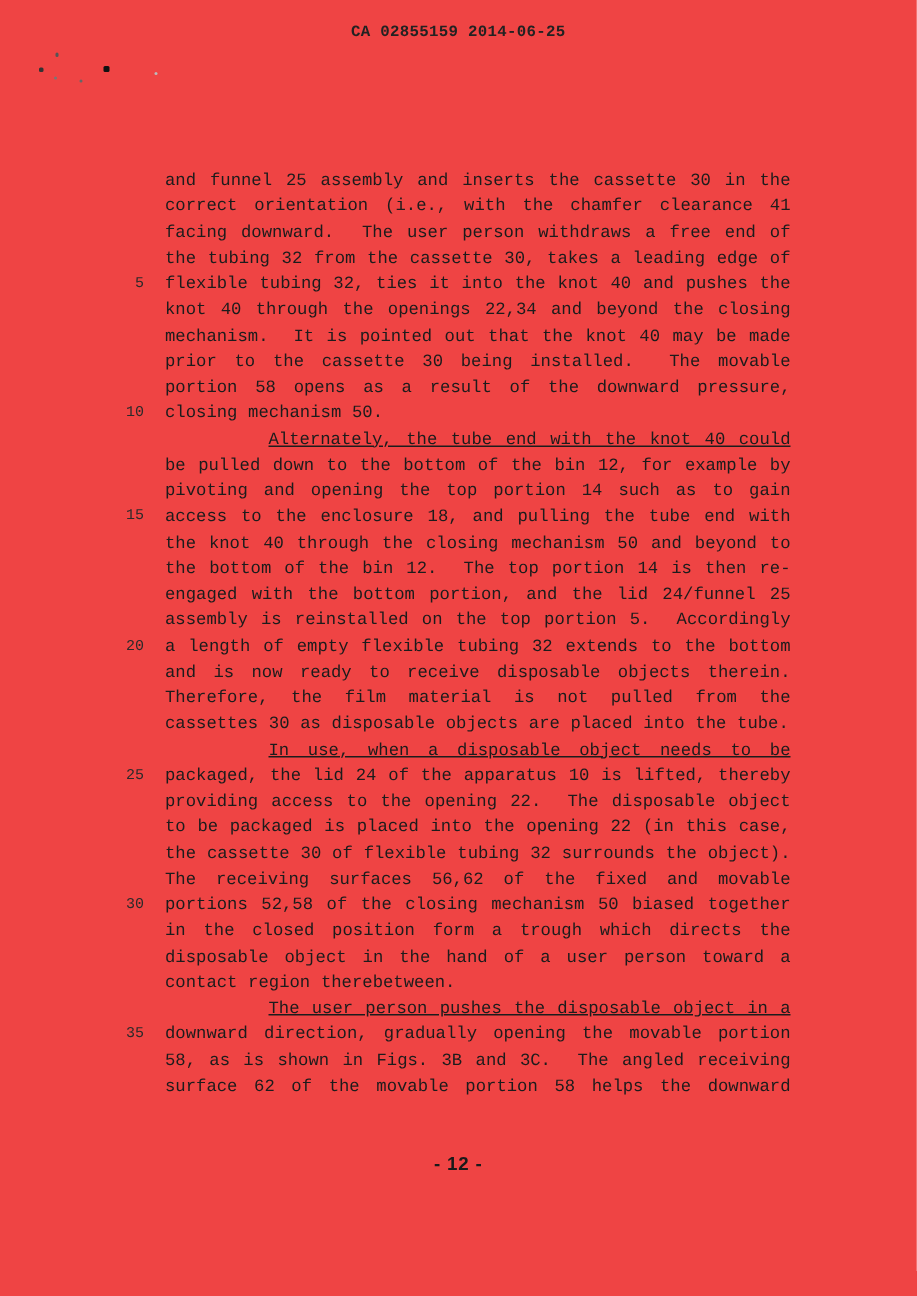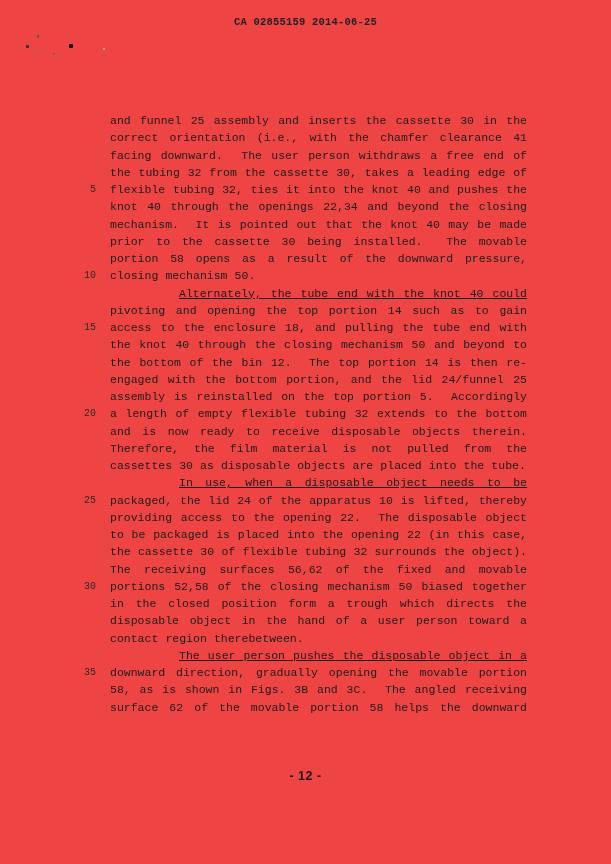--- a/index.html
+++ b/index.html
@@ -101,20 +101,24 @@
       <div class="line last">
         <span class="num"></span>
         <span class="txt">closing mechanism 50.</span>
       </div>
       <div class="line indent">
         <span class="num"></span>
         <span class="txt">Alternately, the tube end with the knot 40 could</span>
       </div>
       <div class="line">
         <span class="num"></span>
+        <span class="txt">be pulled down to the bottom of the bin 12, for example by</span>
+      </div>
+      <div class="line">
+        <span class="num"></span>
         <span class="txt">pivoting and opening the top portion 14 such as to gain</span>
       </div>
       <div class="line">
         <span class="num">15</span>
         <span class="txt">access to the enclosure 18, and pulling the tube end with</span>
       </div>
       <div class="line">
         <span class="num"></span>
         <span class="txt">the knot 40 through the closing mechanism 50 and beyond to</span>
       </div>

